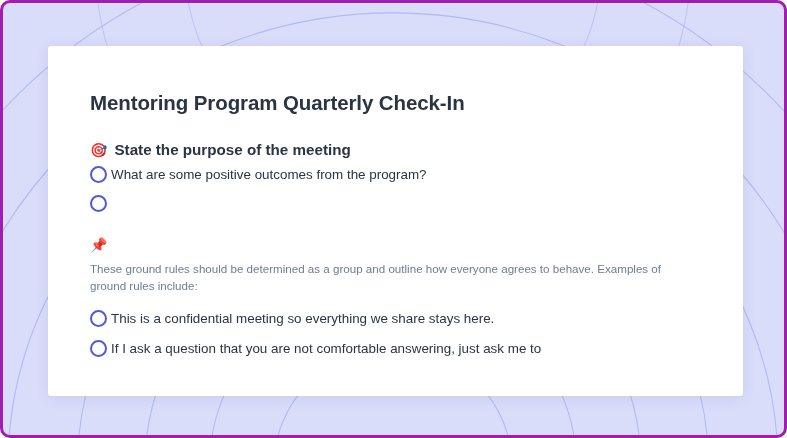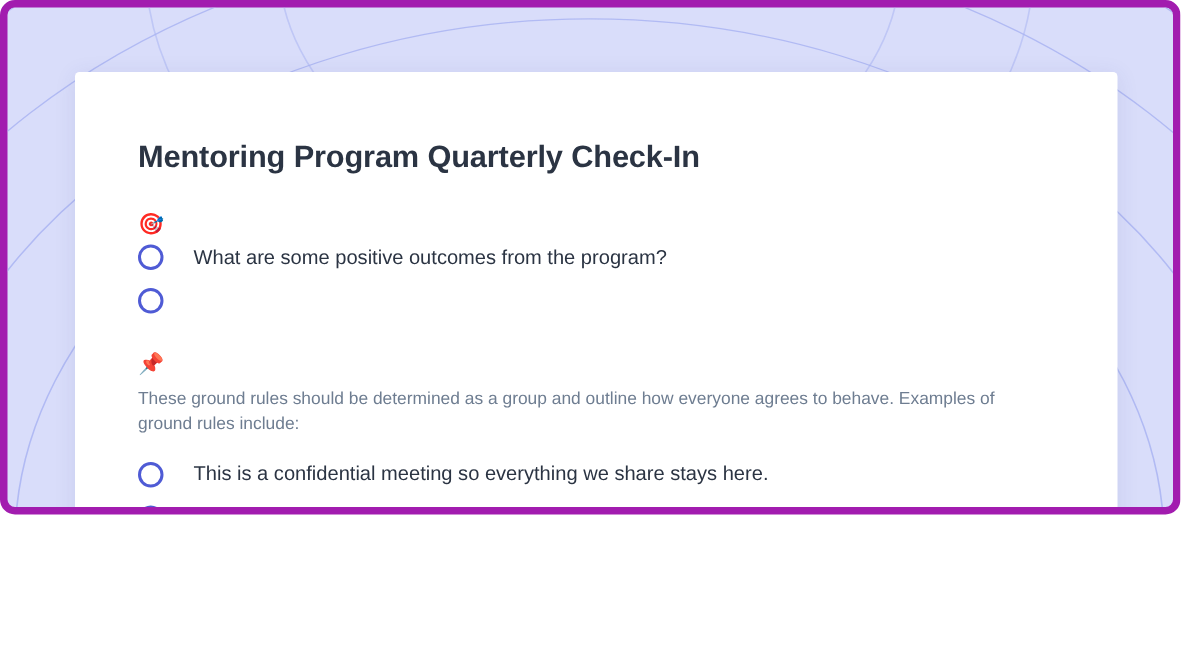--- a/index.html
+++ b/index.html
@@ -11,26 +11,26 @@
     width: 787px;
     height: 438px;
     overflow: hidden;
     font-family: "Liberation Sans", "DejaVu Sans", sans-serif;
   }
 
   
   .canvas {
     position: relative;
     width: 787px;
-    height: 343px;
+    height: 438px;
     box-sizing: border-box;
     border-radius: 10px;
     overflow: hidden;
     background: #d9ddfa;
-    border: 5px solid #a21caf;
+    border: 3px solid #a21caf;
   }
 
   
   .bg-pattern {
     position: absolute;
     inset: 0;
     width: 100%;
     height: 100%;
     display: block;
   }
@@ -87,22 +87,22 @@
     max-width: 600px;
   }
 
   .check-list {
     list-style: none;
     margin: 0 0 26px 0;
     padding: 0;
   }
   .check-item {
     display: flex;
-    align-items: flex-end;
-    gap: 20px;
+    align-items: flex-start;
+    gap: 4px;
     margin-bottom: 12px;
   }
   .check-item:last-child { margin-bottom: 0; }
 
   .check-circle {
     flex: 0 0 auto;
     width: 17px;
     height: 17px;
     border-radius: 50%;
     border: 2px solid #4f5bd5;
@@ -143,20 +143,21 @@
   </svg>
 
   <div class="doc-card">
     <div class="doc-inner">
 
       <h1 class="doc-title">Mentoring Program Quarterly Check-In</h1>
 
       <div class="section section-1">
         <div class="section-heading">
           <span class="emoji">🎯</span>
+          <span>State the purpose of the meeting</span>
         </div>
 
         <ul class="check-list">
           <li class="check-item">
             <span class="check-circle"></span>
             <span class="check-label">What are some positive outcomes from the program?</span>
           </li>
           <li class="check-item">
             <span class="check-circle"></span>
           </li>

